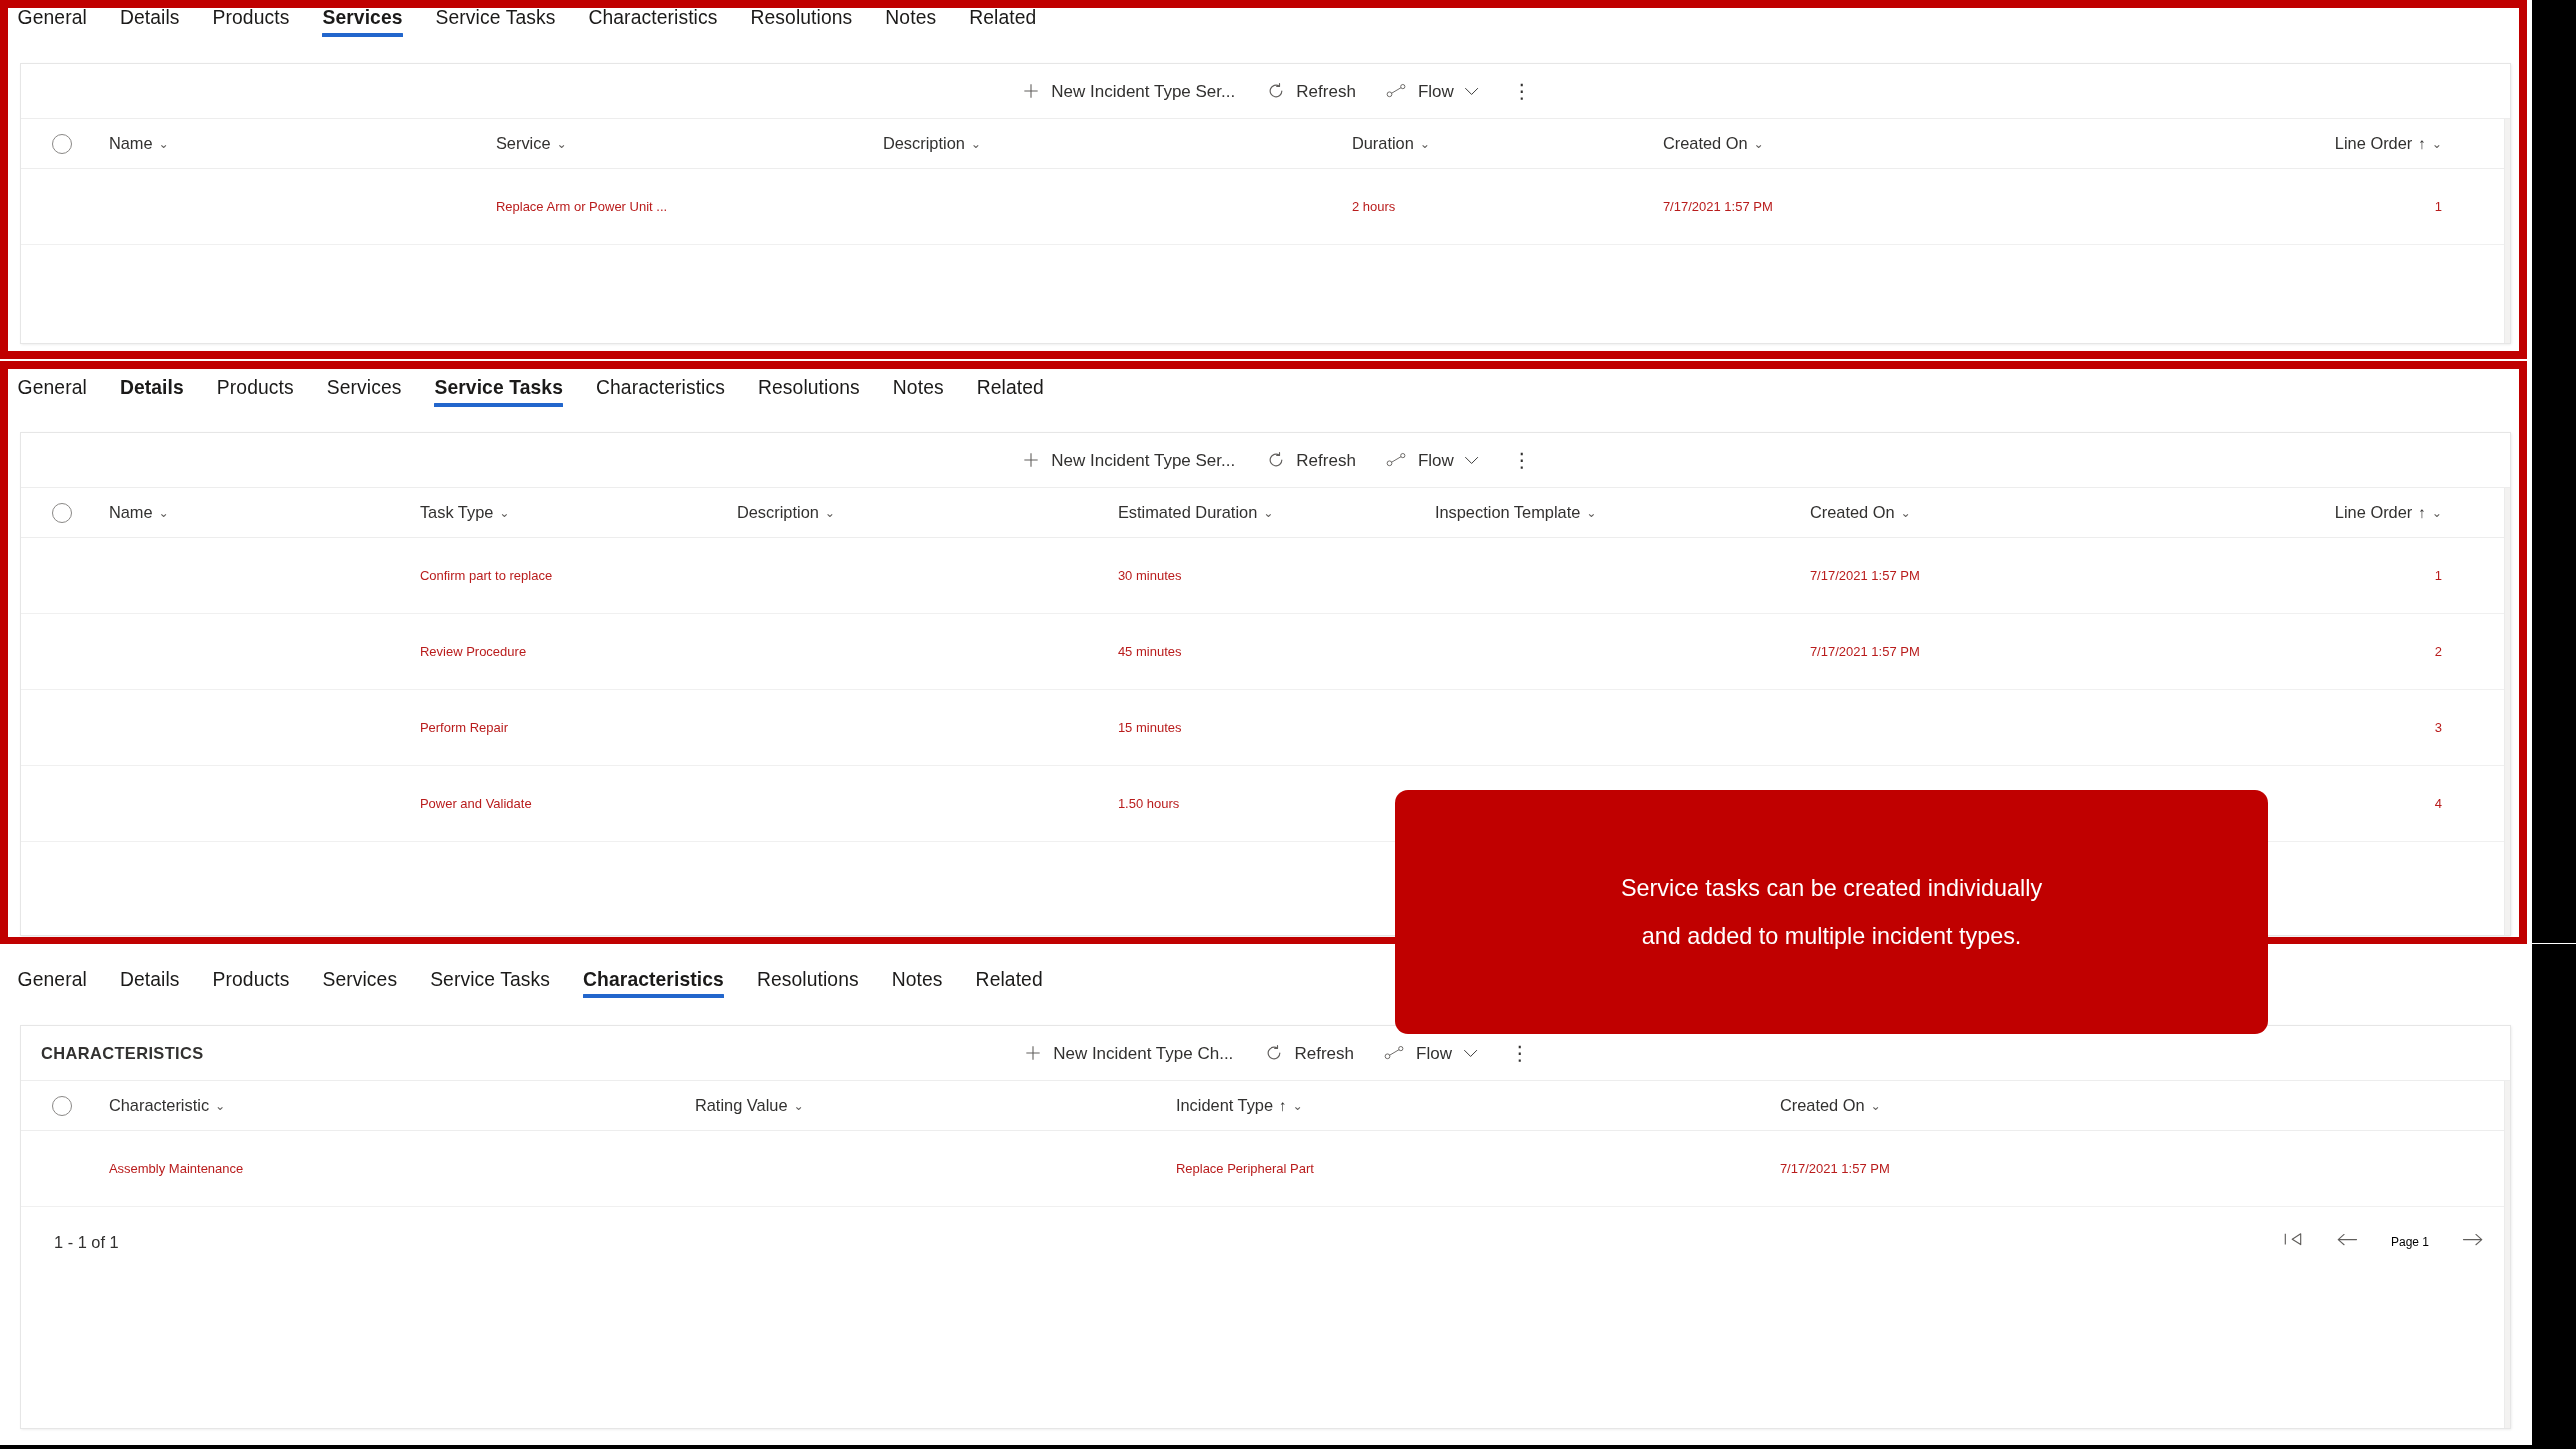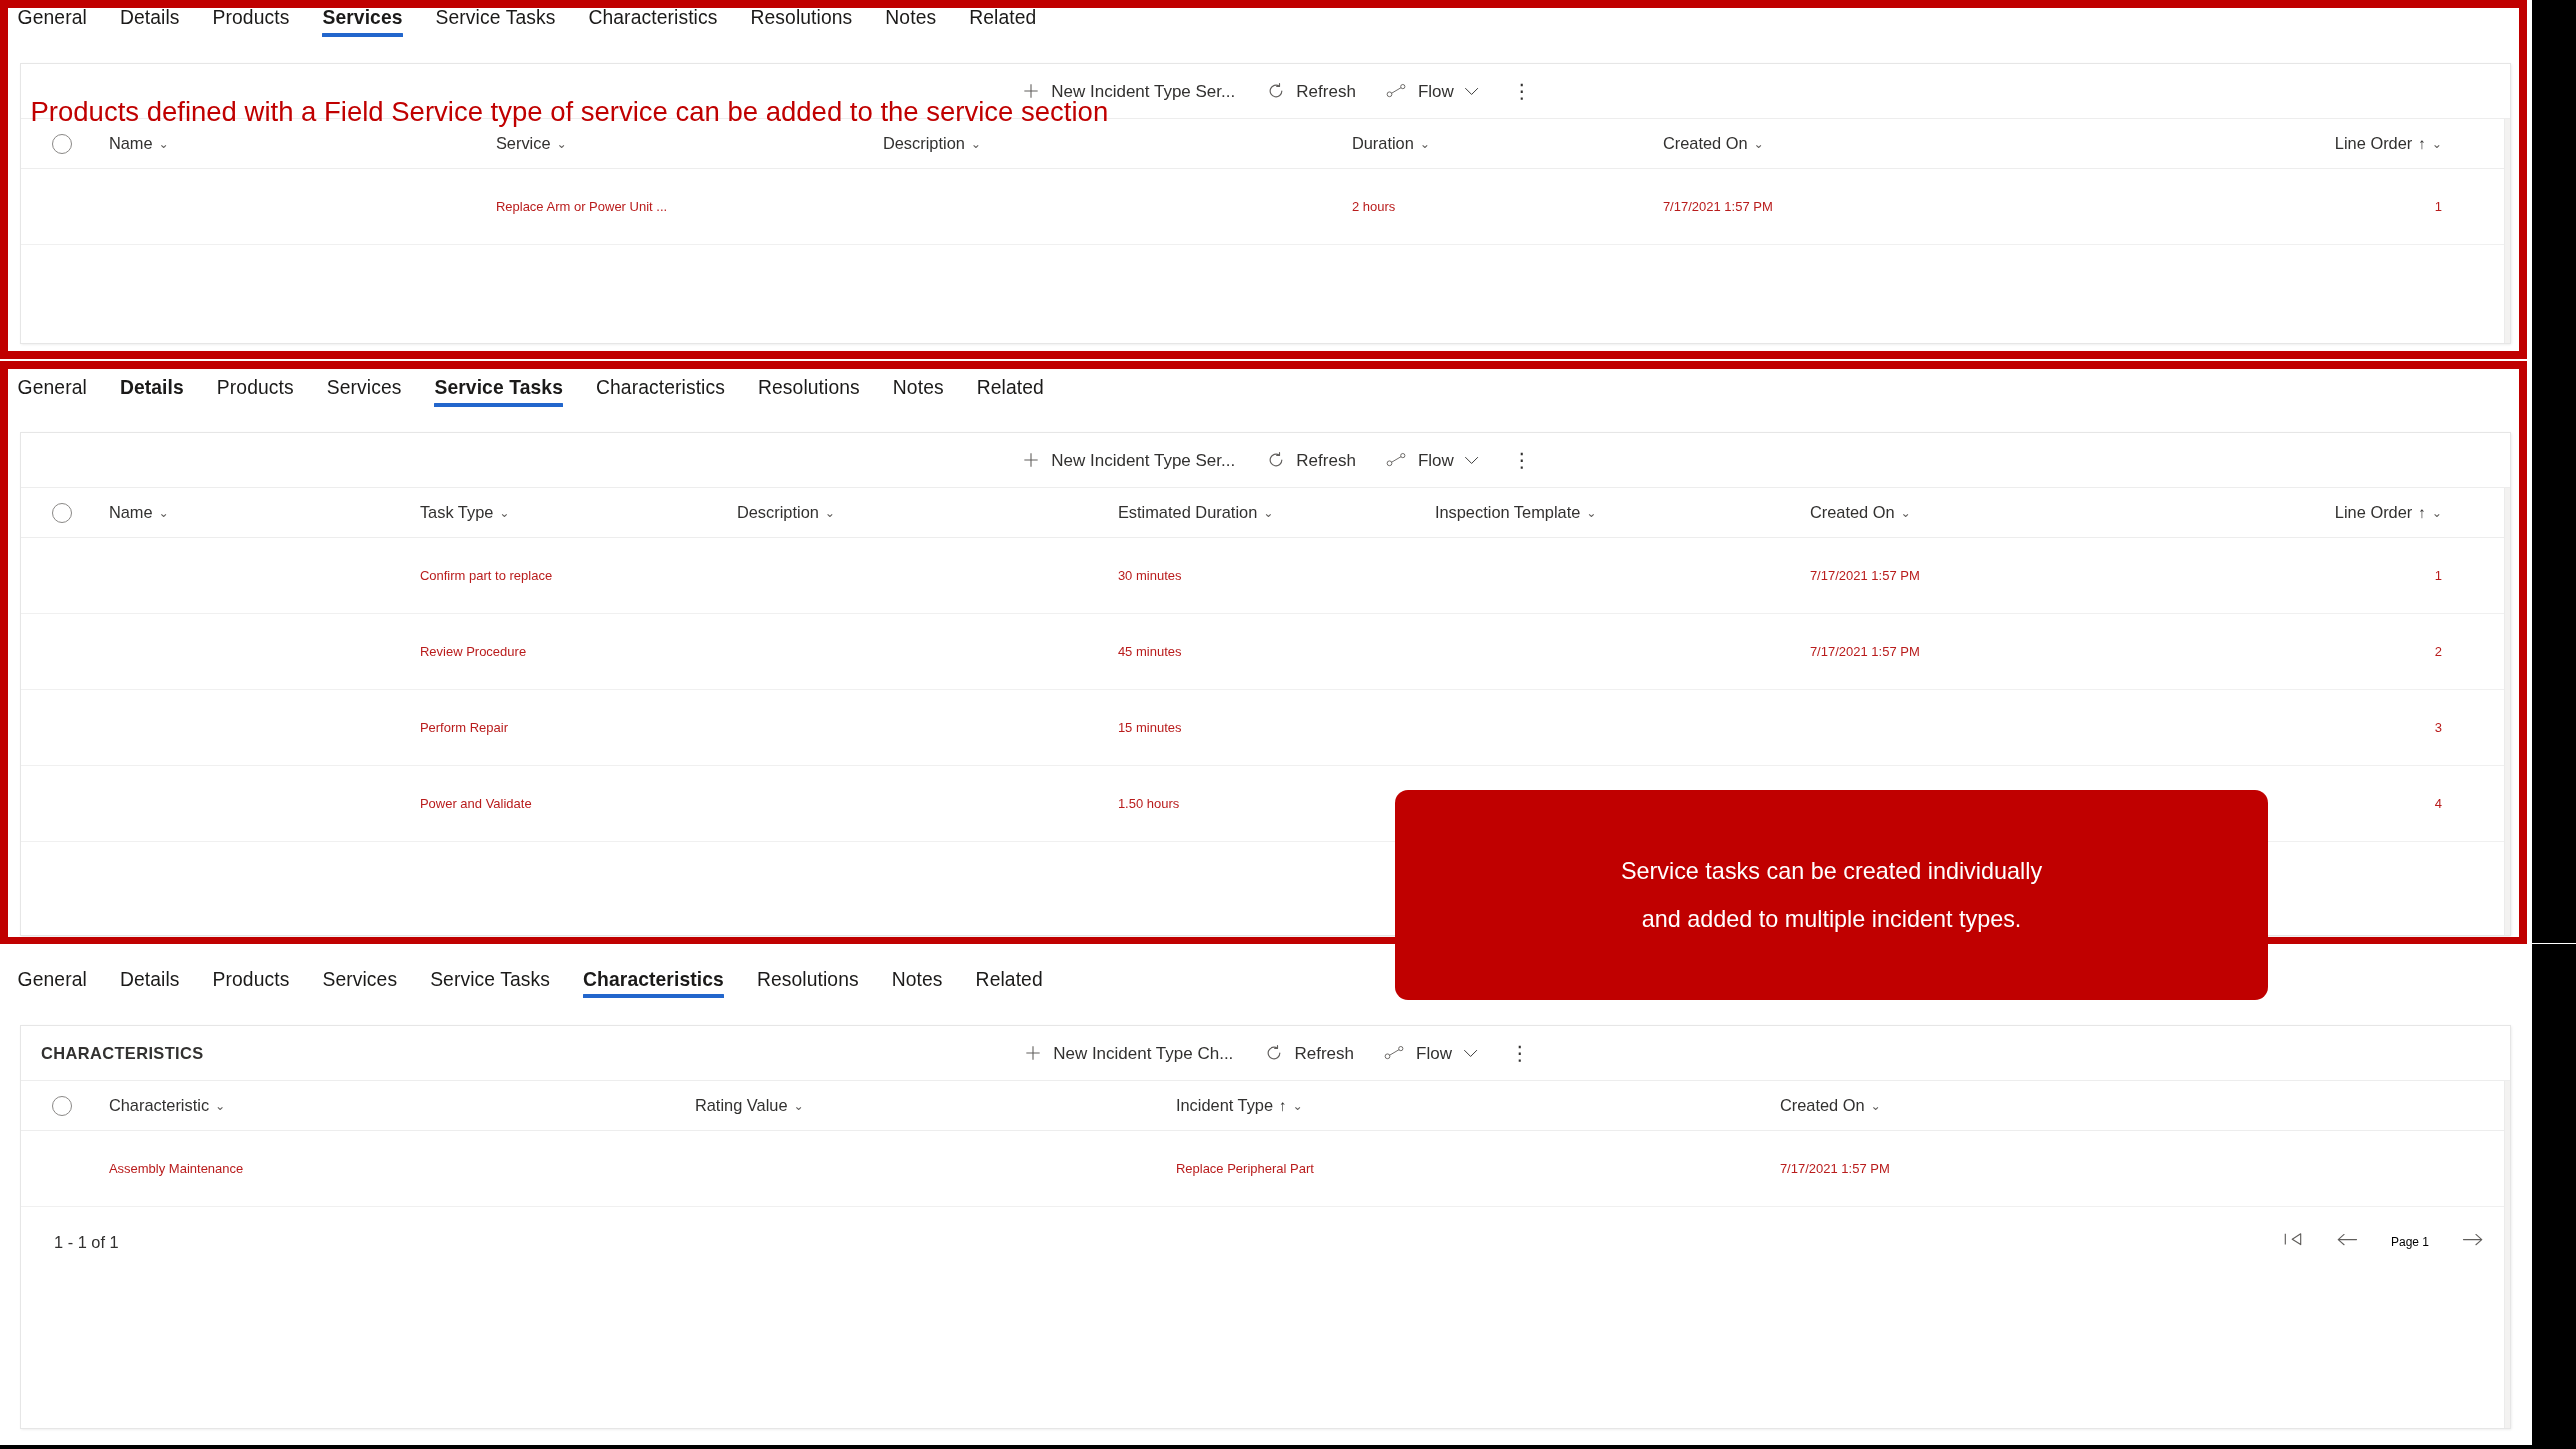--- a/index.html
+++ b/index.html
@@ -329,21 +329,20 @@
           <div class="cell" style="flex:0 0 469px;"></div>
           <div class="cell" style="flex:0 0 311px;">2 hours</div>
           <div class="cell" style="flex:0 0 516px;">7/17/2021 1:57 PM</div>
           <div class="cell num" style="flex:1 1 auto; padding-right:68px;">1</div>
         </div>
 
       </div>
     </div>
   </div>
 
-  <div style="position:absolute; left:30.5px; top:97px; width:1747px; font-size:27.5px; color:#c00000; line-height:1.1;">Products defined with a Field Service type of service can be added to the service section</div>
 
   <div class="redbox" style="left:0px; top:0px; width:2527px; height:359px;"></div>
 
   <div class="panel" style="left:0px; top:362px; width:2532px; height:581px;">
     <div class="panel-inner">
 
       <div class="tabstrip" style="top:8.2px;">
         <div class="tab">General</div>
         <div class="tab semi">Details</div>
         <div class="tab">Products</div>
@@ -584,19 +583,19 @@
                   <path d="M2 10h25M19 3l8 7-8 7" stroke="#605e5c" stroke-width="1.5" fill="none" stroke-linecap="round" stroke-linejoin="round"></path>
                 </svg>
             </span>
           </div>
         </div>
 
       </div>
     </div>
   </div>
 
-  <div class="callout" style="left:1395px; top:790px; width:873px; height:210px;gap:12px;">
+  <div class="callout" style="left:1395px; top:790px; width:873px; height:244px;gap:12px;">
     <div>Service tasks can be created individually</div>
     <div>and added to multiple incident types.</div>
   </div>
 
 </div>
 
 
 </body></html>

